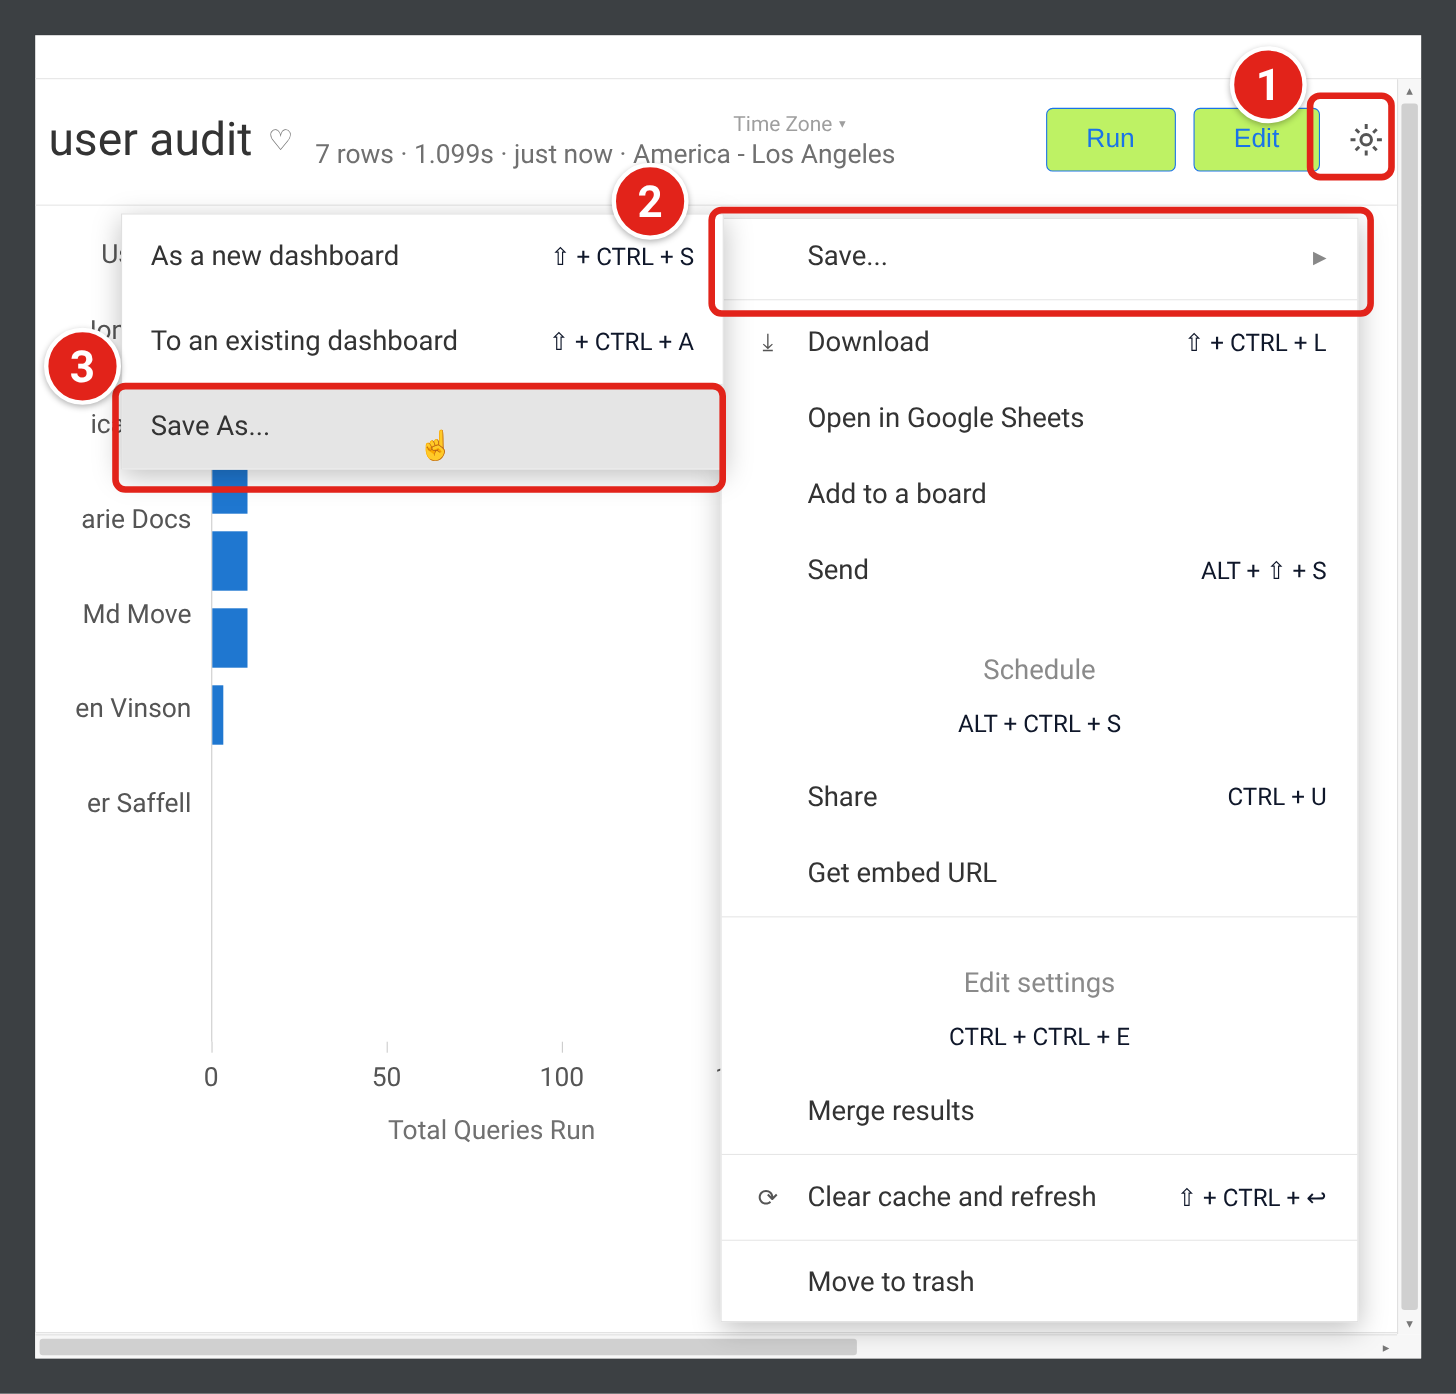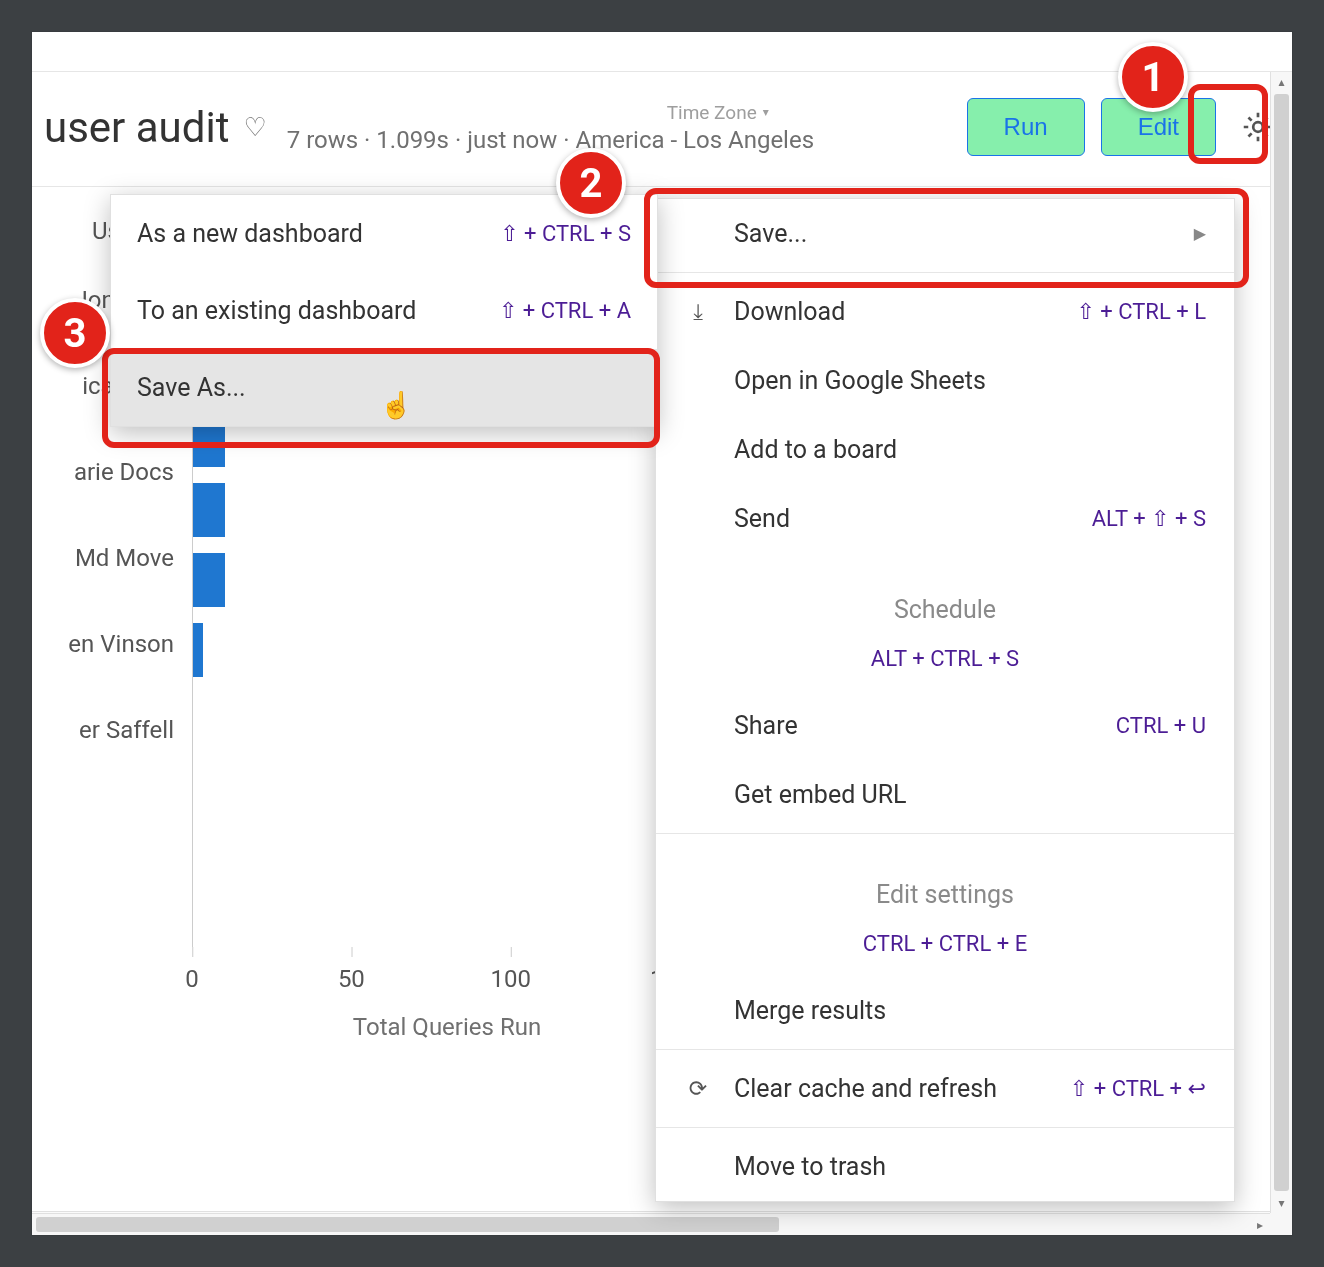--- a/index.html
+++ b/index.html
@@ -17,21 +17,21 @@
     box-shadow: 0 0 0 1px rgba(0,0,0,0.05);
     overflow: hidden;
   }
   .spacer-top {
     height: 40px;
     border-bottom: 1px solid #e6e6e6;
   }
   .header {
     display: flex;
     align-items: center;
-    padding: 26px 8px 30px 12px;
+    padding: 26px 24px 30px 12px;
     border-bottom: 1px solid #e6e6e6;
     gap: 16px;
   }
   .title {
     font-size: 42px;
     font-weight: 400;
     color: #333;
     display: flex;
     align-items: center;
     gap: 14px;
@@ -55,21 +55,21 @@
     display: flex;
     align-items: center;
     gap: 6px;
   }
   .meta-line {
     font-size: 24px;
     color: #707070;
   }
   .btn {
     border: 1.5px solid #1a73e8;
-    background: #86efac;
+    background: #bef264;
     color: #1a73e8;
     font-size: 24px;
     padding: 14px 36px;
     border-radius: 6px;
     cursor: pointer;
     text-align: center;
   }
   .gear-btn {
     border: none;
     background: #fff;
@@ -235,21 +235,21 @@
   .menu-item {
     display: flex;
     align-items: center;
     padding: 20px 28px;
     gap: 22px;
     cursor: pointer;
   }
   .menu-item .lbl { flex: 1; }
   .menu-item .sc {
     font-size: 22px;
-    color: #4c1d95;
+    color: #0f172a;
     white-space: nowrap;
   }
   .menu-item.disabled { color: #8a8a8a; flex-direction: column; }
   .menu-sep {
     height: 1px;
     background: #e6e6e6;
     margin: 4px 0;
   }
   .menu-item .icon-slot {
     width: 28px;

